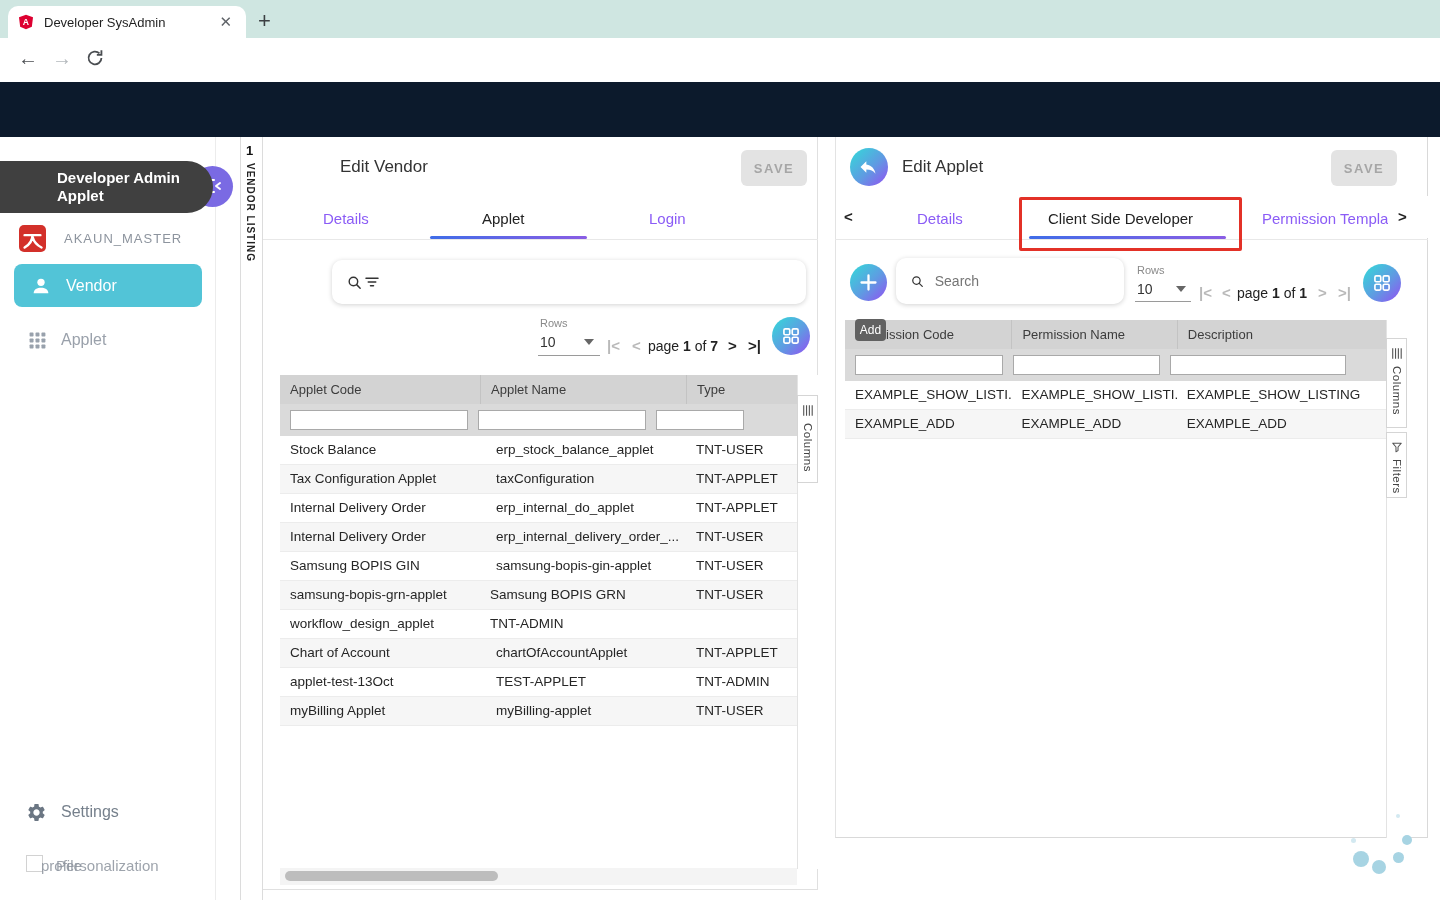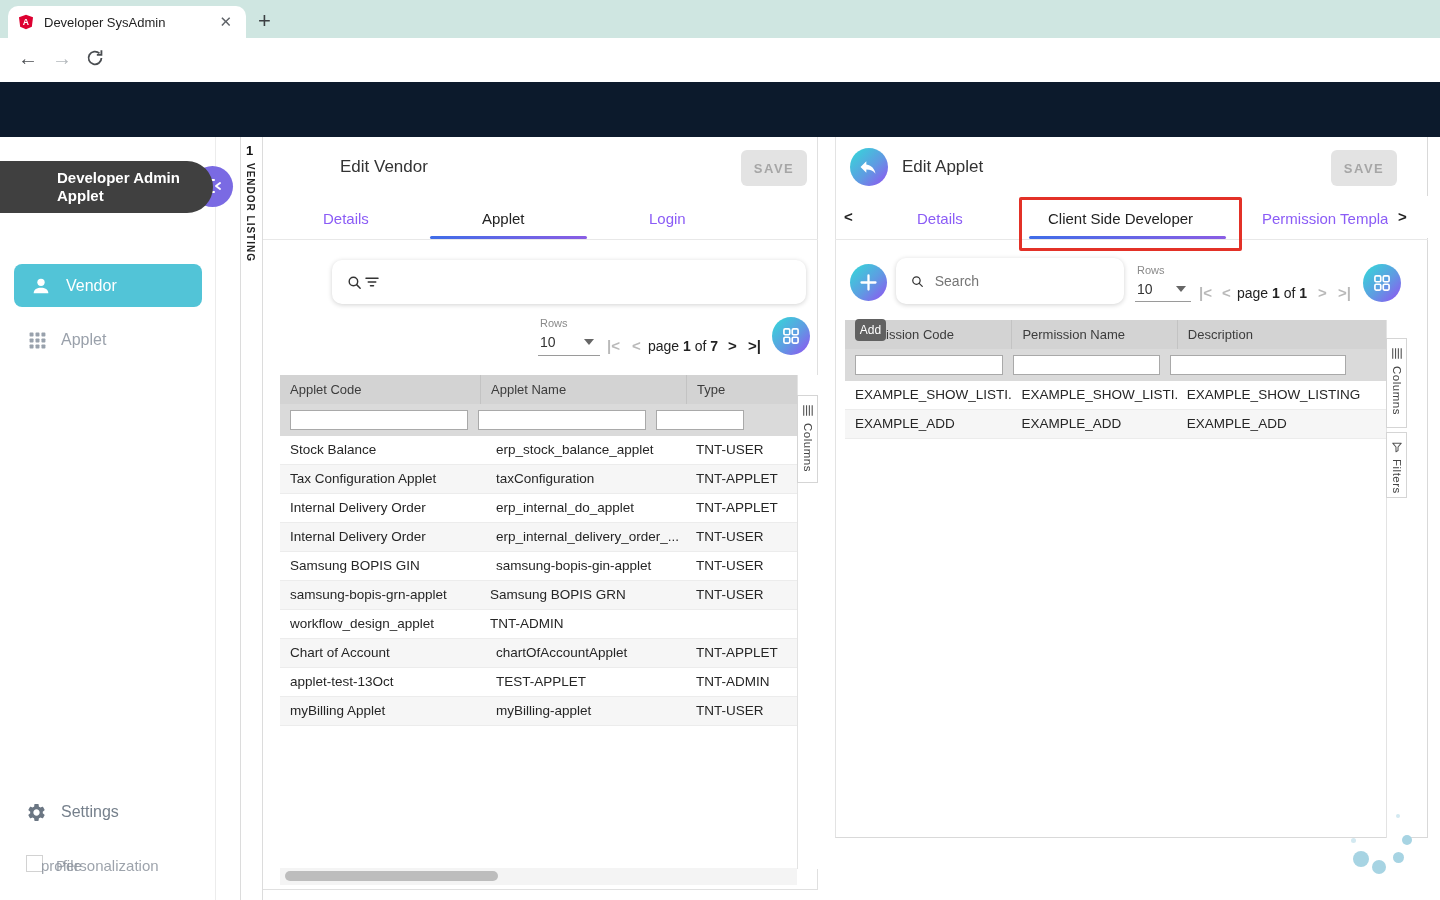--- a/index.html
+++ b/index.html
@@ -191,20 +191,28 @@
   <div class="abs" id="appletpill">
     <div class="label">Developer Admin Applet</div>
   </div>
   <div class="abs" id="appleticon">
     <svg width="24" height="24" viewBox="0 0 24 24" style="margin:7px 0 0 7px">
       <rect x="3" y="5" width="18" height="12" rx="1.5" fill="none" stroke="#f2e9d8" stroke-width="2"></rect>
       <path d="M12 17v3M8 20h8" stroke="#f2e9d8" stroke-width="2" stroke-linecap="round"></path>
     </svg>
   </div>
 
+  <div class="abs flex" id="masterrow">
+    <div id="mastericon">
+      <svg width="27" height="27" viewBox="0 0 24 24">
+        <path d="M5 9h14M12 9c0 5-3 8.5-7 11M12 10.5c1 4 4 7.5 8 9.5" fill="none" stroke="#fff" stroke-width="2.2" stroke-linecap="round"></path>
+      </svg>
+    </div>
+    <span class="label">AKAUN_MASTER</span>
+  </div>
 
   <div class="abs flex" id="vendorpill">
     <svg width="22" height="22" viewBox="0 0 24 24" style="margin-left:16px">
       <circle cx="12" cy="8" r="4" fill="#fff"></circle>
       <path d="M4 20c0-4.2 3.8-6 8-6s8 1.8 8 6z" fill="#fff"></path>
     </svg>
     <span class="label">Vendor</span>
   </div>
 
   <div class="abs flex" id="appletrow">

